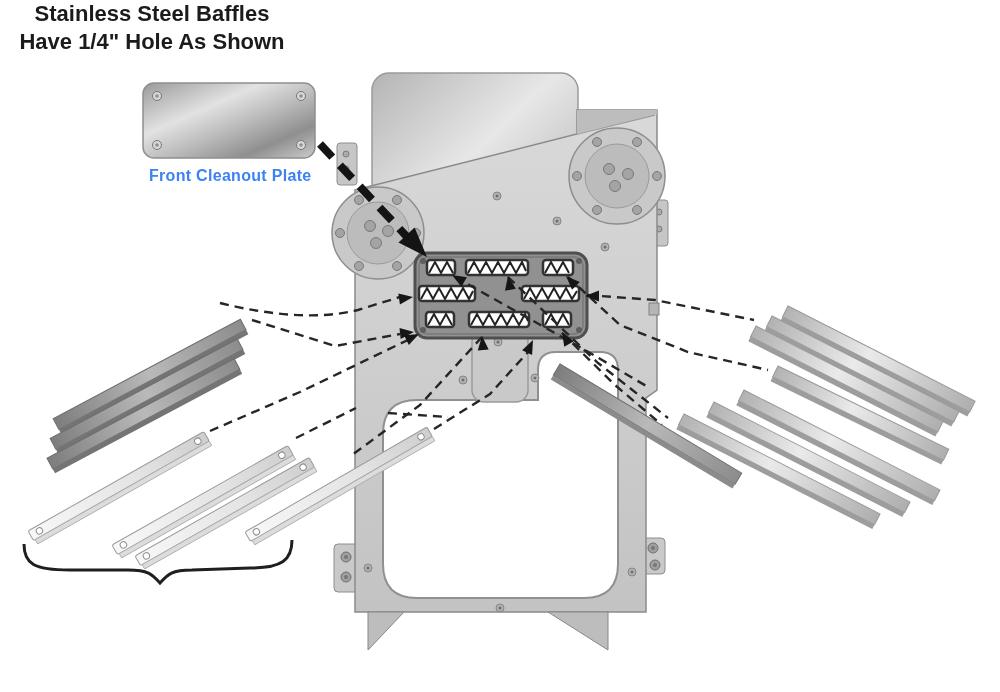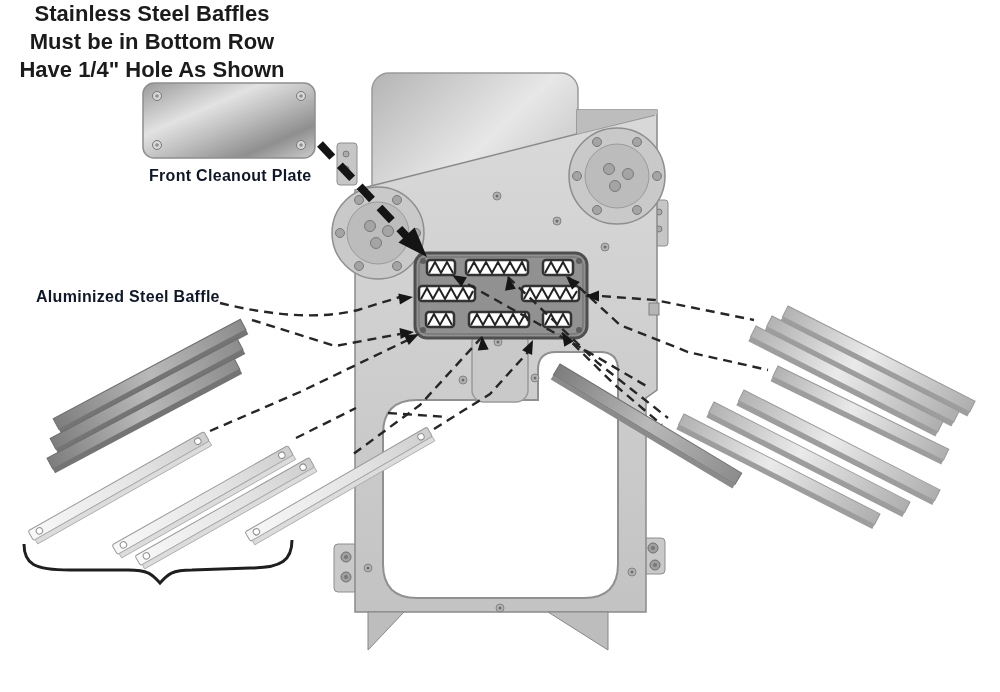--- a/index.html
+++ b/index.html
@@ -1,19 +1,19 @@
 <!DOCTYPE html>
 <html><head>
 <meta charset="utf-8">
 <style>
   html,body{margin:0;padding:0;background:#fff;}
   #stage{position:relative;width:1000px;height:692px;background:#ffffff;overflow:hidden;
          font-family:"Liberation Sans", sans-serif;}
   svg{position:absolute;left:0;top:0;}
-  .lbl{position:absolute;font-weight:700;color:#0f172a;white-space:nowrap;}
+  .lbl{position:absolute;font-weight:700;color:#3b82f6;white-space:nowrap;}
   #lbl-cleanout{left:149px;top:167px;font-size:16px;letter-spacing:.3px;}
   #lbl-left-baffle{left:36px;top:288px;font-size:16px;letter-spacing:.3px;}
   #lbl-right-baffles{left:686px;top:500px;font-size:23px;letter-spacing:.2px;}
   #lbl-stainless{left:10px;top:564px;width:304px;text-align:center;font-size:22px;
                  line-height:28px;font-weight:700;color:#1b1b1b;white-space:normal;}
 </style>
 </head>
 <body>
 
 <div id="stage">
@@ -298,20 +298,18 @@
   </g>
   <g>
     <path d="M320,144 L410,240" stroke="#141414" stroke-width="8" stroke-dasharray="18 11" fill="none"></path>
     <polygon points="0,0 -30,-11 -30,11" fill="#141414" transform="translate(427,257) rotate(47)"></polygon>
   </g>
 
   <path d="M24,544 C24,564 34,570 70,570 L128,570 C148,570 152,574 160,583 C168,574 172,570 192,570 L250,568 C282,568 292,560 292,540" fill="none" stroke="#1f1f1f" stroke-width="3"></path>
 </svg>
 
 <div class="lbl" id="lbl-cleanout">Front Cleanout Plate</div>
-<div class="lbl" id="lbl-left-baffle">Aluminized Steel Baffle</div>
 <div id="lbl-stainless">
   <div>Stainless Steel Baffles</div>
-  <div>Must be in Bottom Row</div>
   <div>Have 1/4" Hole As Shown</div>
 </div>
 
 </div>
 
 </body></html>

